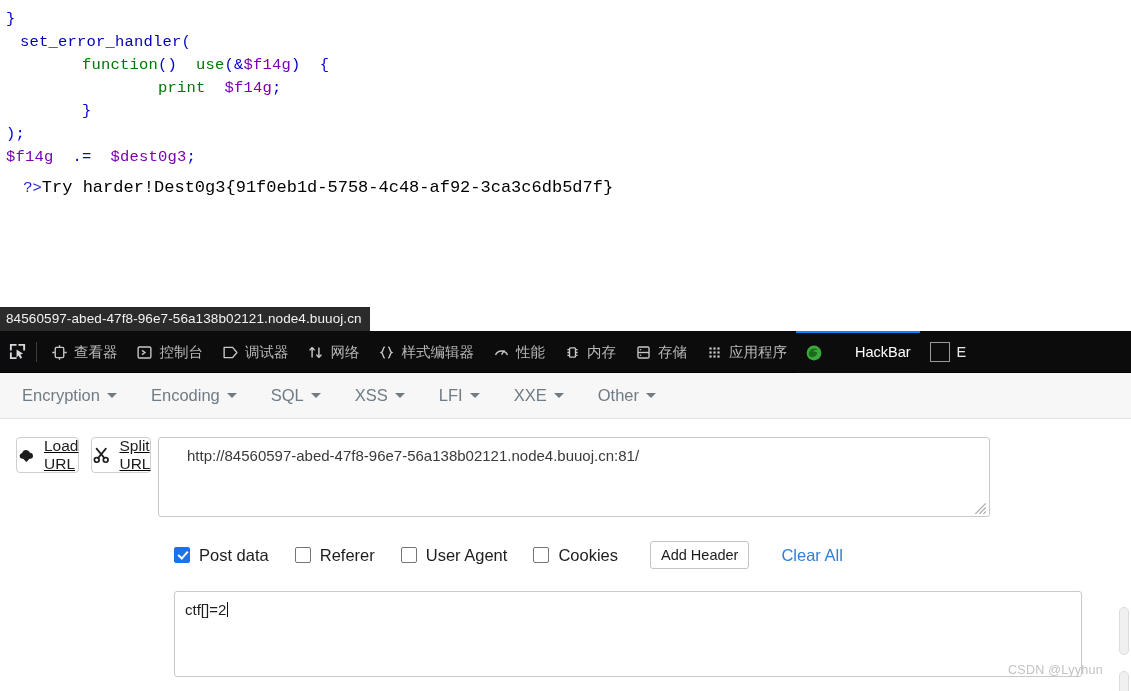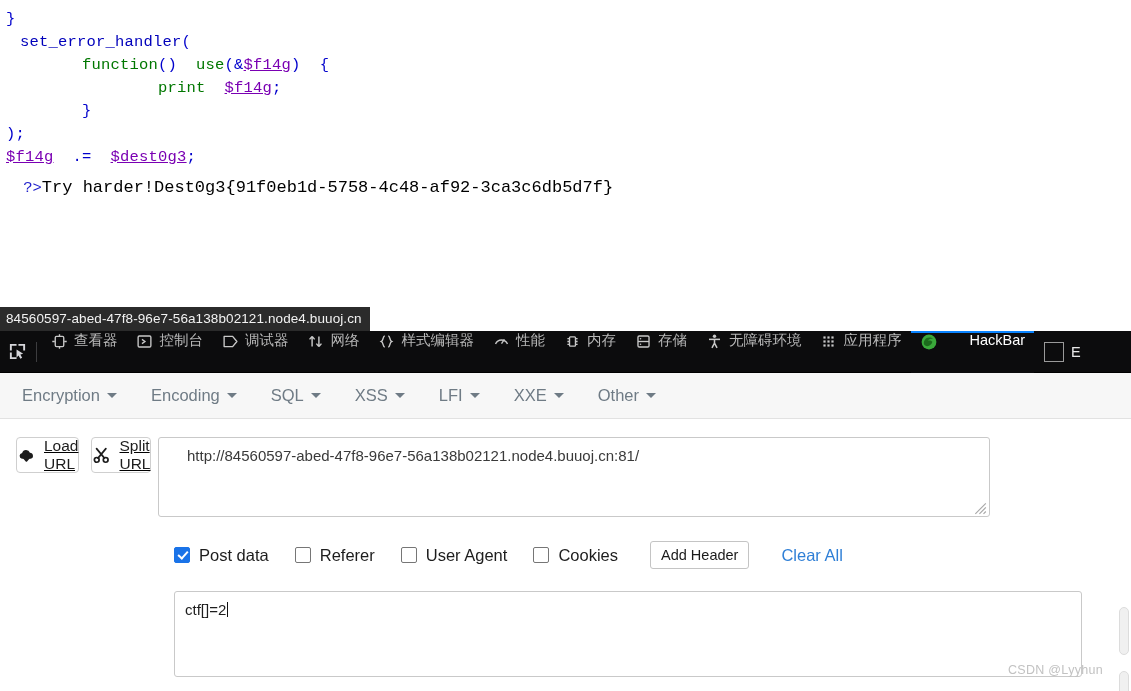--- a/index.html
+++ b/index.html
@@ -31,21 +31,21 @@
     top: -8px;
     font-family: "Liberation Mono", monospace;
     font-size: 15.5px;
     line-height: 23px;
     white-space: pre;
     letter-spacing: 0.2px;
   }
   .tok-punct  { color: #0000cc; }
   .tok-fn     { color: #0000bb; margin-left: 14px; }
   .tok-kw     { color: #007700; }
-  .tok-var    { color: #7a00b3; text-decoration: underline; }
+  .tok-var    { color: #7a00b3; }
   .flag-line {
     position: absolute;
     left: 6px;
     top: 152px;
     font-size: 15.5px;
     line-height: 23px;
     white-space: pre;
   }
   .flag-tag {
     font-family: "Liberation Mono", monospace;
@@ -98,21 +98,21 @@
   }
   .toolbar-sep {
     width: 1px;
     height: 20px;
     background: #3d3d3f;
     flex: 0 0 auto;
     margin: 0 4px 0 2px;
   }
   .dt-tab {
     display: flex;
-    align-items: flex-start;
+    align-items: center;
     gap: 6px;
     height: 42px;
     padding: 0 9px;
     color: #b8b8b8;
     font-size: 14.5px;
     white-space: nowrap;
     box-sizing: border-box;
     border-top: 2px solid transparent;
     flex: 0 0 auto;
   }
@@ -461,30 +461,20 @@
       <div class="dt-tab">
         <span class="ticon">
           <svg width="17" height="17" viewBox="0 0 20 20">
             <rect x="3.5" y="3.5" width="13" height="13" rx="1.5" fill="none" stroke="#c8c8c8" stroke-width="1.6"></rect>
             <path d="M3.5 10 h13" stroke="#c8c8c8" stroke-width="1.6"></path>
             <circle cx="6.5" cy="6.8" r="0.9" fill="#c8c8c8"></circle>
             <circle cx="6.5" cy="13.2" r="0.9" fill="#c8c8c8"></circle>
           </svg>
         </span>
         <span class="tlabel">存储</span>
-      </div>
-      <div class="dt-tab">
-        <span class="ticon">
-          <svg width="17" height="17" viewBox="0 0 20 20">
-            <circle cx="10" cy="3.8" r="2" fill="#c8c8c8"></circle>
-            <path d="M3.5 7.5 h13" stroke="#c8c8c8" stroke-width="1.8"></path>
-            <path d="M10 7.5 V12 M10 12 L7 17.5 M10 12 L13 17.5" stroke="#c8c8c8" stroke-width="1.8" fill="none"></path>
-          </svg>
-        </span>
-        <span class="tlabel">无障碍环境</span>
       </div>
       <div class="dt-tab">
         <span class="ticon">
           <svg width="17" height="17" viewBox="0 0 20 20">
             <g fill="#c8c8c8">
               <rect x="4" y="4" width="2.6" height="2.6"></rect>
               <rect x="8.7" y="4" width="2.6" height="2.6"></rect>
               <rect x="13.4" y="4" width="2.6" height="2.6"></rect>
               <rect x="4" y="8.7" width="2.6" height="2.6"></rect>
               <rect x="8.7" y="8.7" width="2.6" height="2.6"></rect>

